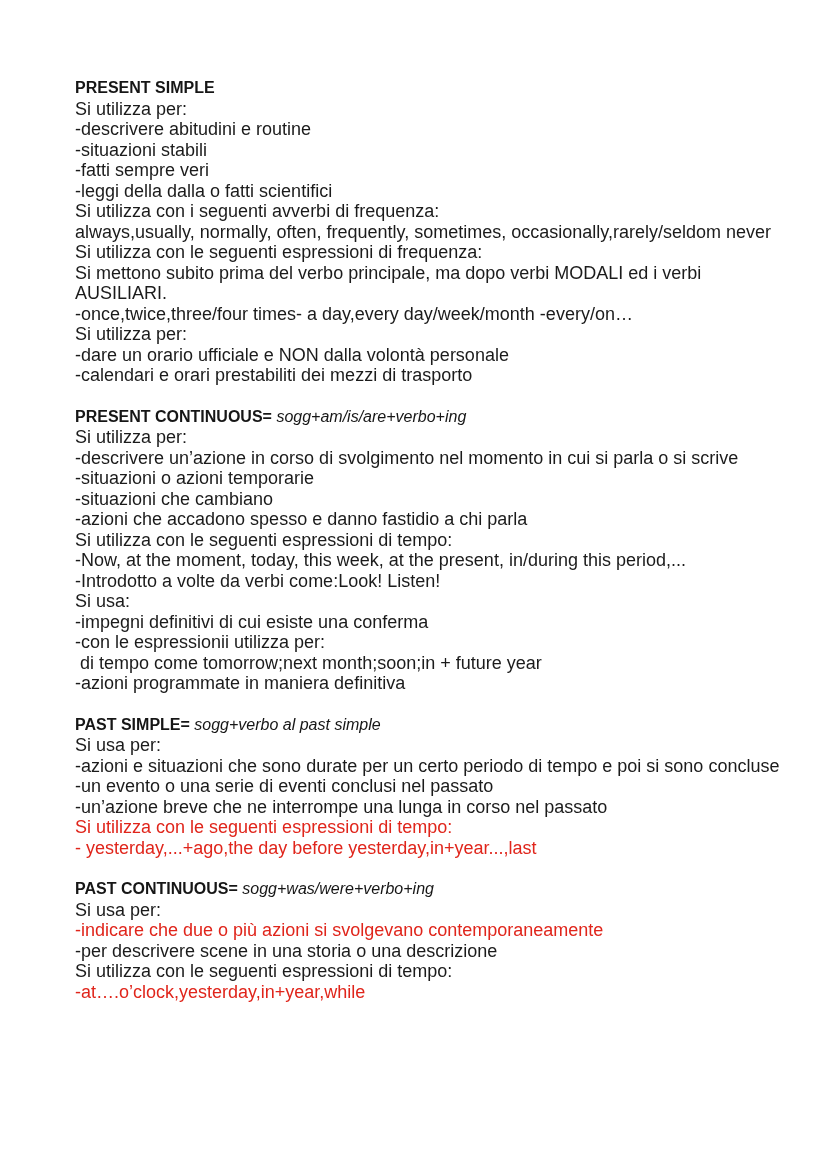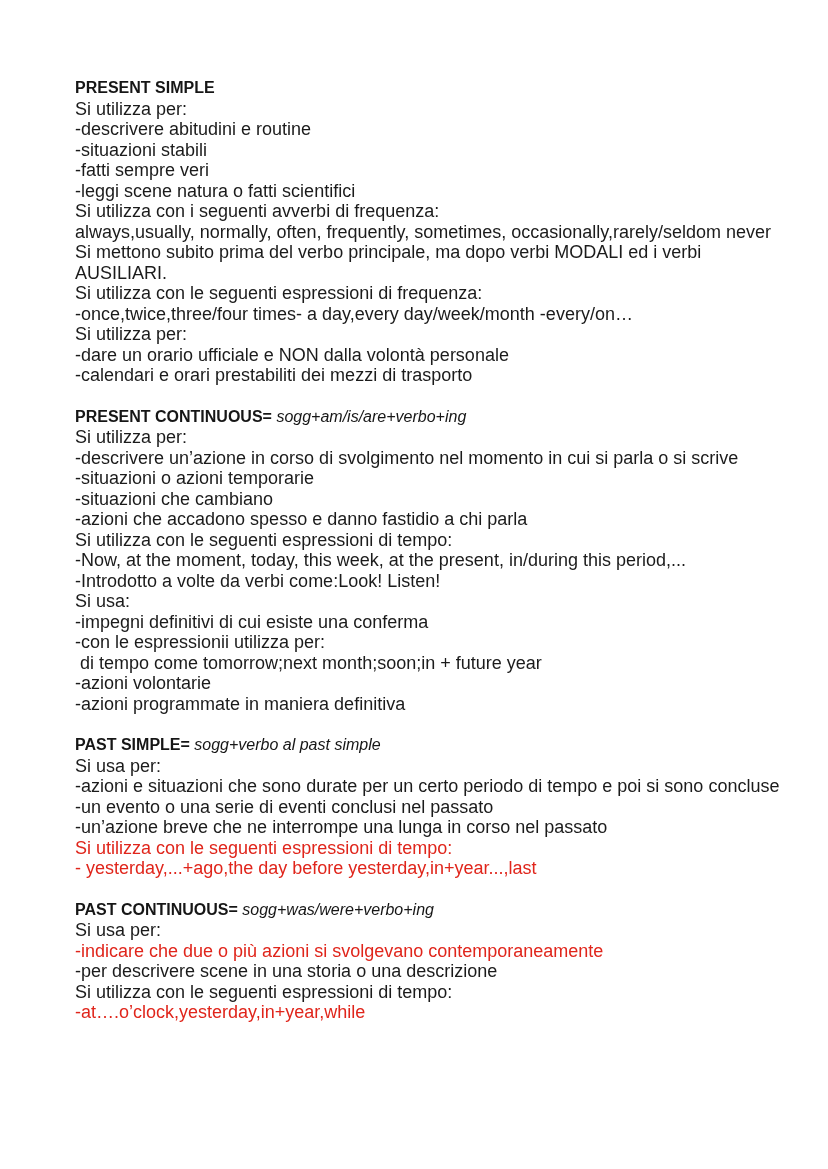--- a/index.html
+++ b/index.html
@@ -47,45 +47,44 @@
 </head>
 <body>
 
 <div class="page" id="document-page">
     <section class="grammar-section">
       <p class="heading"><span>PRESENT SIMPLE</span></p>
       <p class="line">Si utilizza per:</p>
       <p class="line">-descrivere abitudini e routine</p>
       <p class="line">-situazioni stabili</p>
       <p class="line">-fatti sempre veri</p>
-      <p class="line">-leggi scene natura o fatti scientifici</p>
+      <p class="line">-leggi della dalla o fatti scientifici</p>
       <p class="line">Si utilizza con i seguenti avverbi di frequenza:</p>
       <p class="line">always,usually, normally, often, frequently, sometimes, occasionally,rarely/seldom never</p>
+      <p class="line">Si utilizza con le seguenti espressioni di frequenza:</p>
       <p class="line">Si mettono subito prima del verbo principale, ma dopo verbi MODALI ed i verbi AUSILIARI.</p>
-      <p class="line">Si utilizza con le seguenti espressioni di frequenza:</p>
       <p class="line">-once,twice,three/four times- a day,every day/week/month -every/on…</p>
       <p class="line">Si utilizza per:</p>
       <p class="line">-dare un orario ufficiale e NON dalla volontà personale</p>
       <p class="line">-calendari e orari prestabiliti dei mezzi di trasporto</p>
     </section>
     <section class="grammar-section">
       <p class="heading"><span>PRESENT CONTINUOUS=</span> <span class="formula">sogg+am/is/are+verbo+ing</span></p>
       <p class="line">Si utilizza per:</p>
       <p class="line">-descrivere un’azione in corso di svolgimento nel momento in cui si parla o si scrive</p>
       <p class="line">-situazioni o azioni temporarie</p>
       <p class="line">-situazioni che cambiano</p>
       <p class="line">-azioni che accadono spesso e danno fastidio a chi parla</p>
       <p class="line">Si utilizza con le seguenti espressioni di tempo:</p>
       <p class="line">-Now, at the moment, today, this week, at the present, in/during this period,...</p>
       <p class="line">-Introdotto a volte da verbi come:Look! Listen!</p>
       <p class="line">Si usa:</p>
       <p class="line">-impegni definitivi di cui esiste una conferma</p>
       <p class="line">-con le espressionii utilizza per:</p>
       <p class="line"> di tempo come tomorrow;next month;soon;in + future year</p>
-      <p class="line">-azioni volontarie</p>
       <p class="line">-azioni programmate in maniera definitiva</p>
     </section>
     <section class="grammar-section">
       <p class="heading"><span>PAST SIMPLE=</span> <span class="formula">sogg+verbo al past simple</span></p>
       <p class="line">Si usa per:</p>
       <p class="line">-azioni e situazioni che sono durate per un certo periodo di tempo e poi si sono concluse</p>
       <p class="line">-un evento o una serie di eventi conclusi nel passato</p>
       <p class="line">-un’azione breve che ne interrompe una lunga in corso nel passato</p>
       <p class="line red">Si utilizza con le seguenti espressioni di tempo:</p>
       <p class="line red">- yesterday,...+ago,the day before yesterday,in+year...,last</p>

